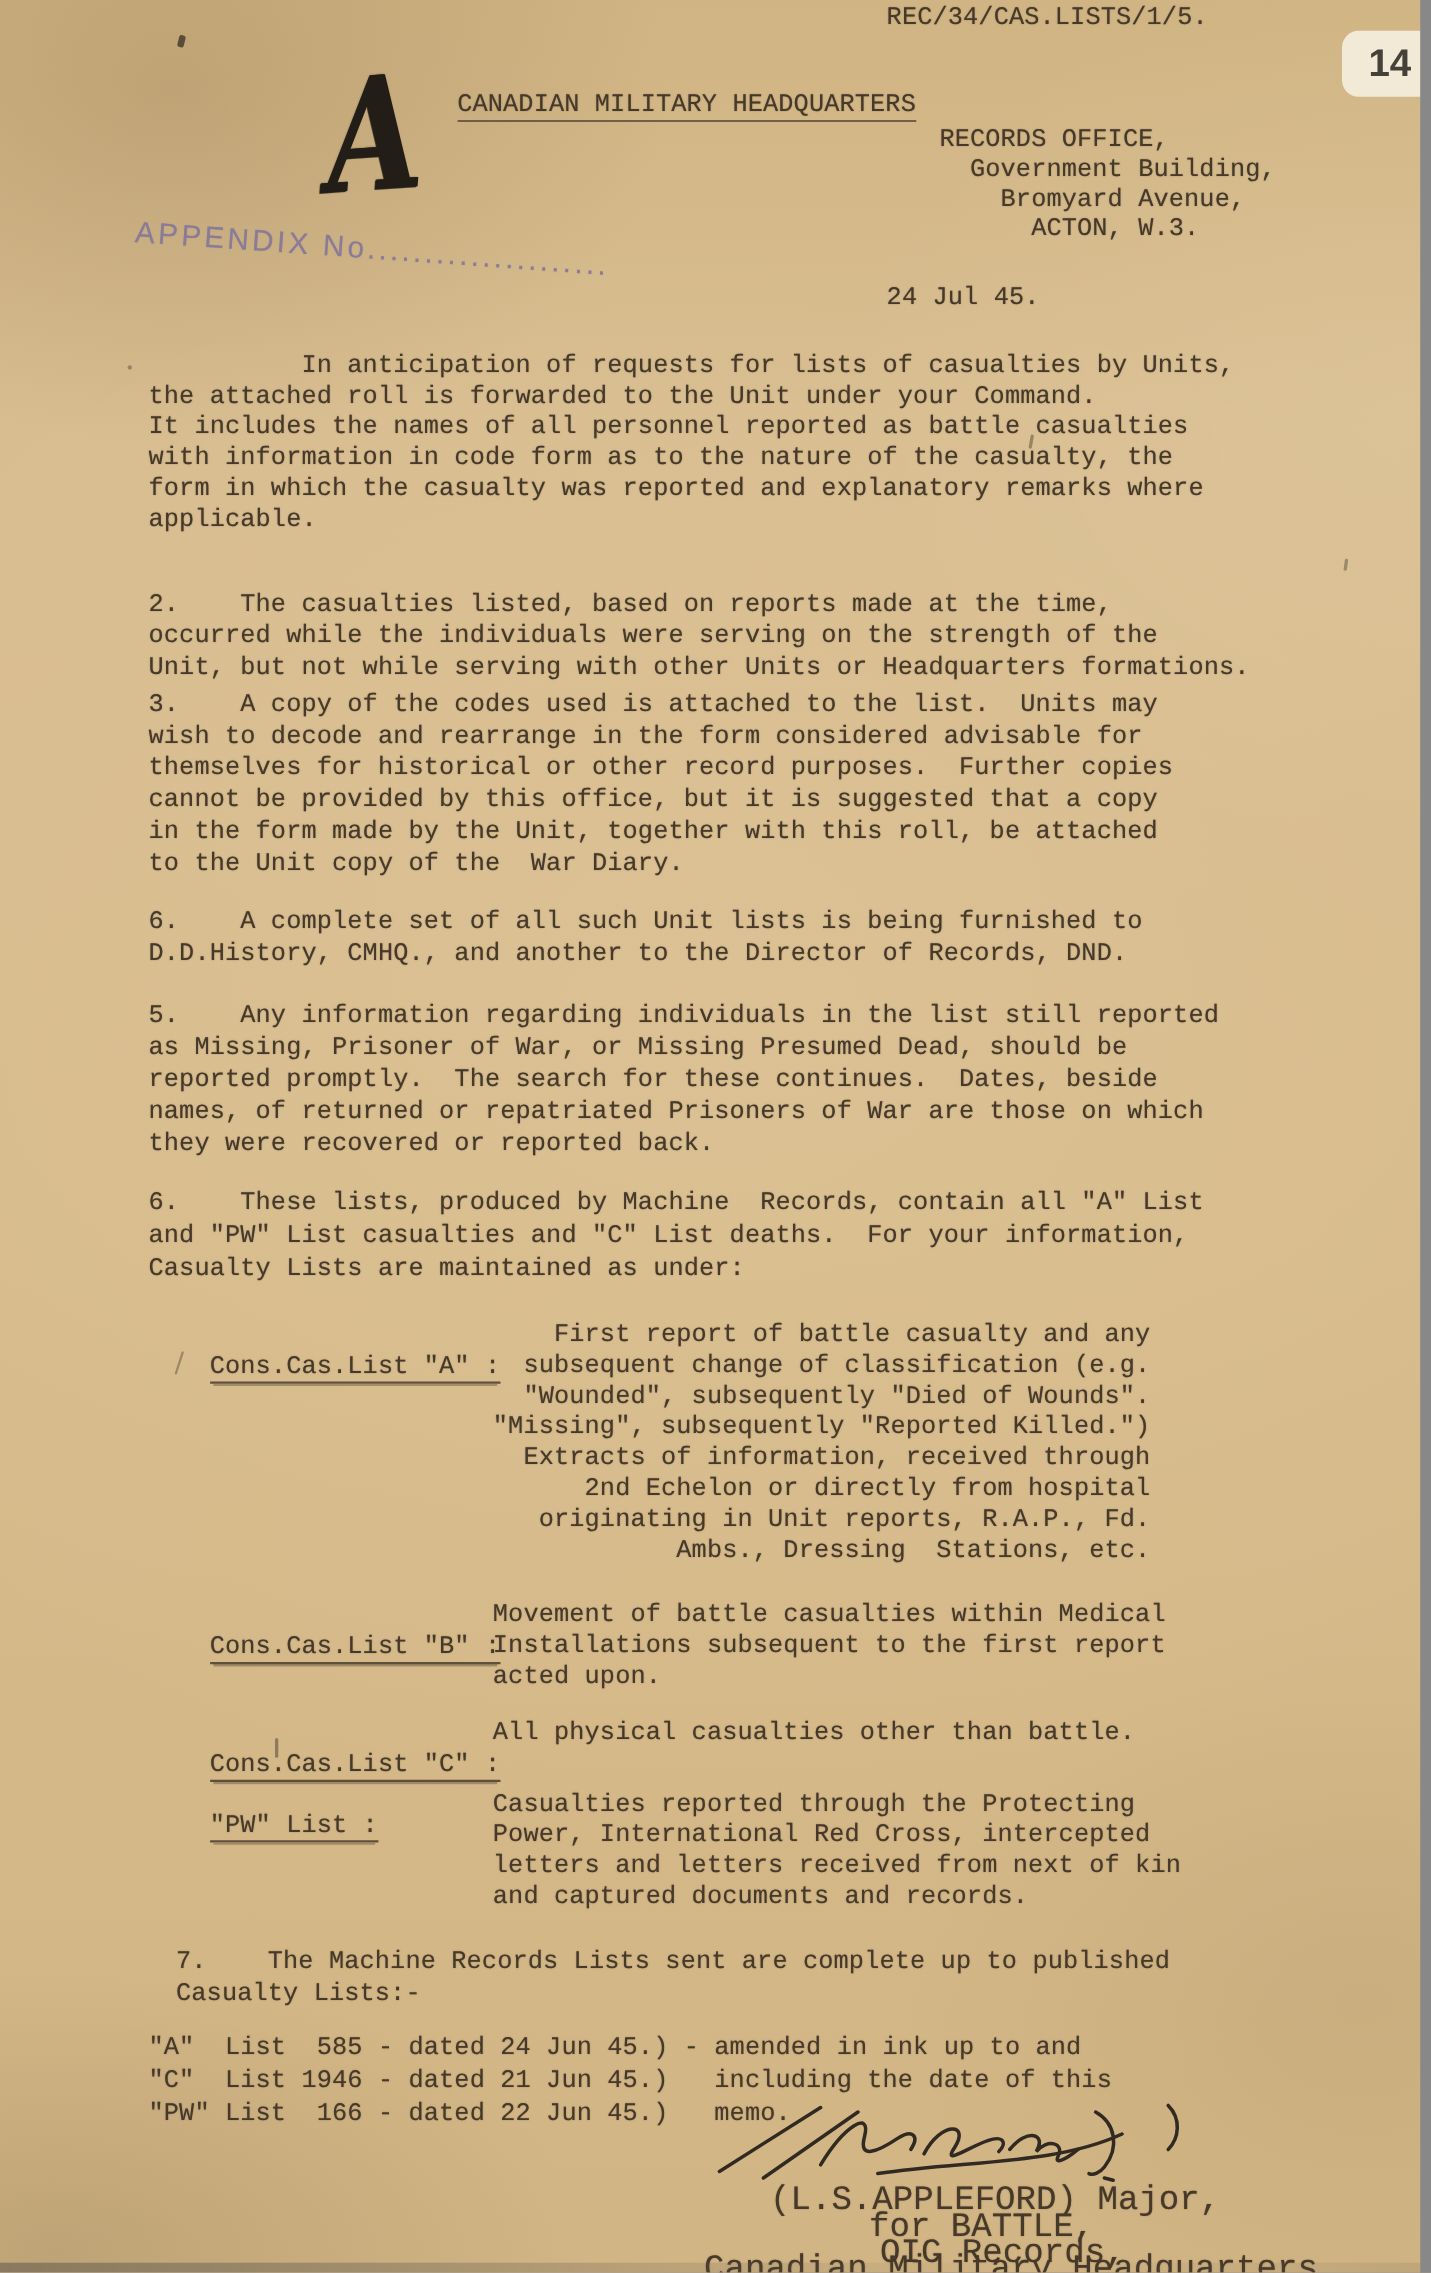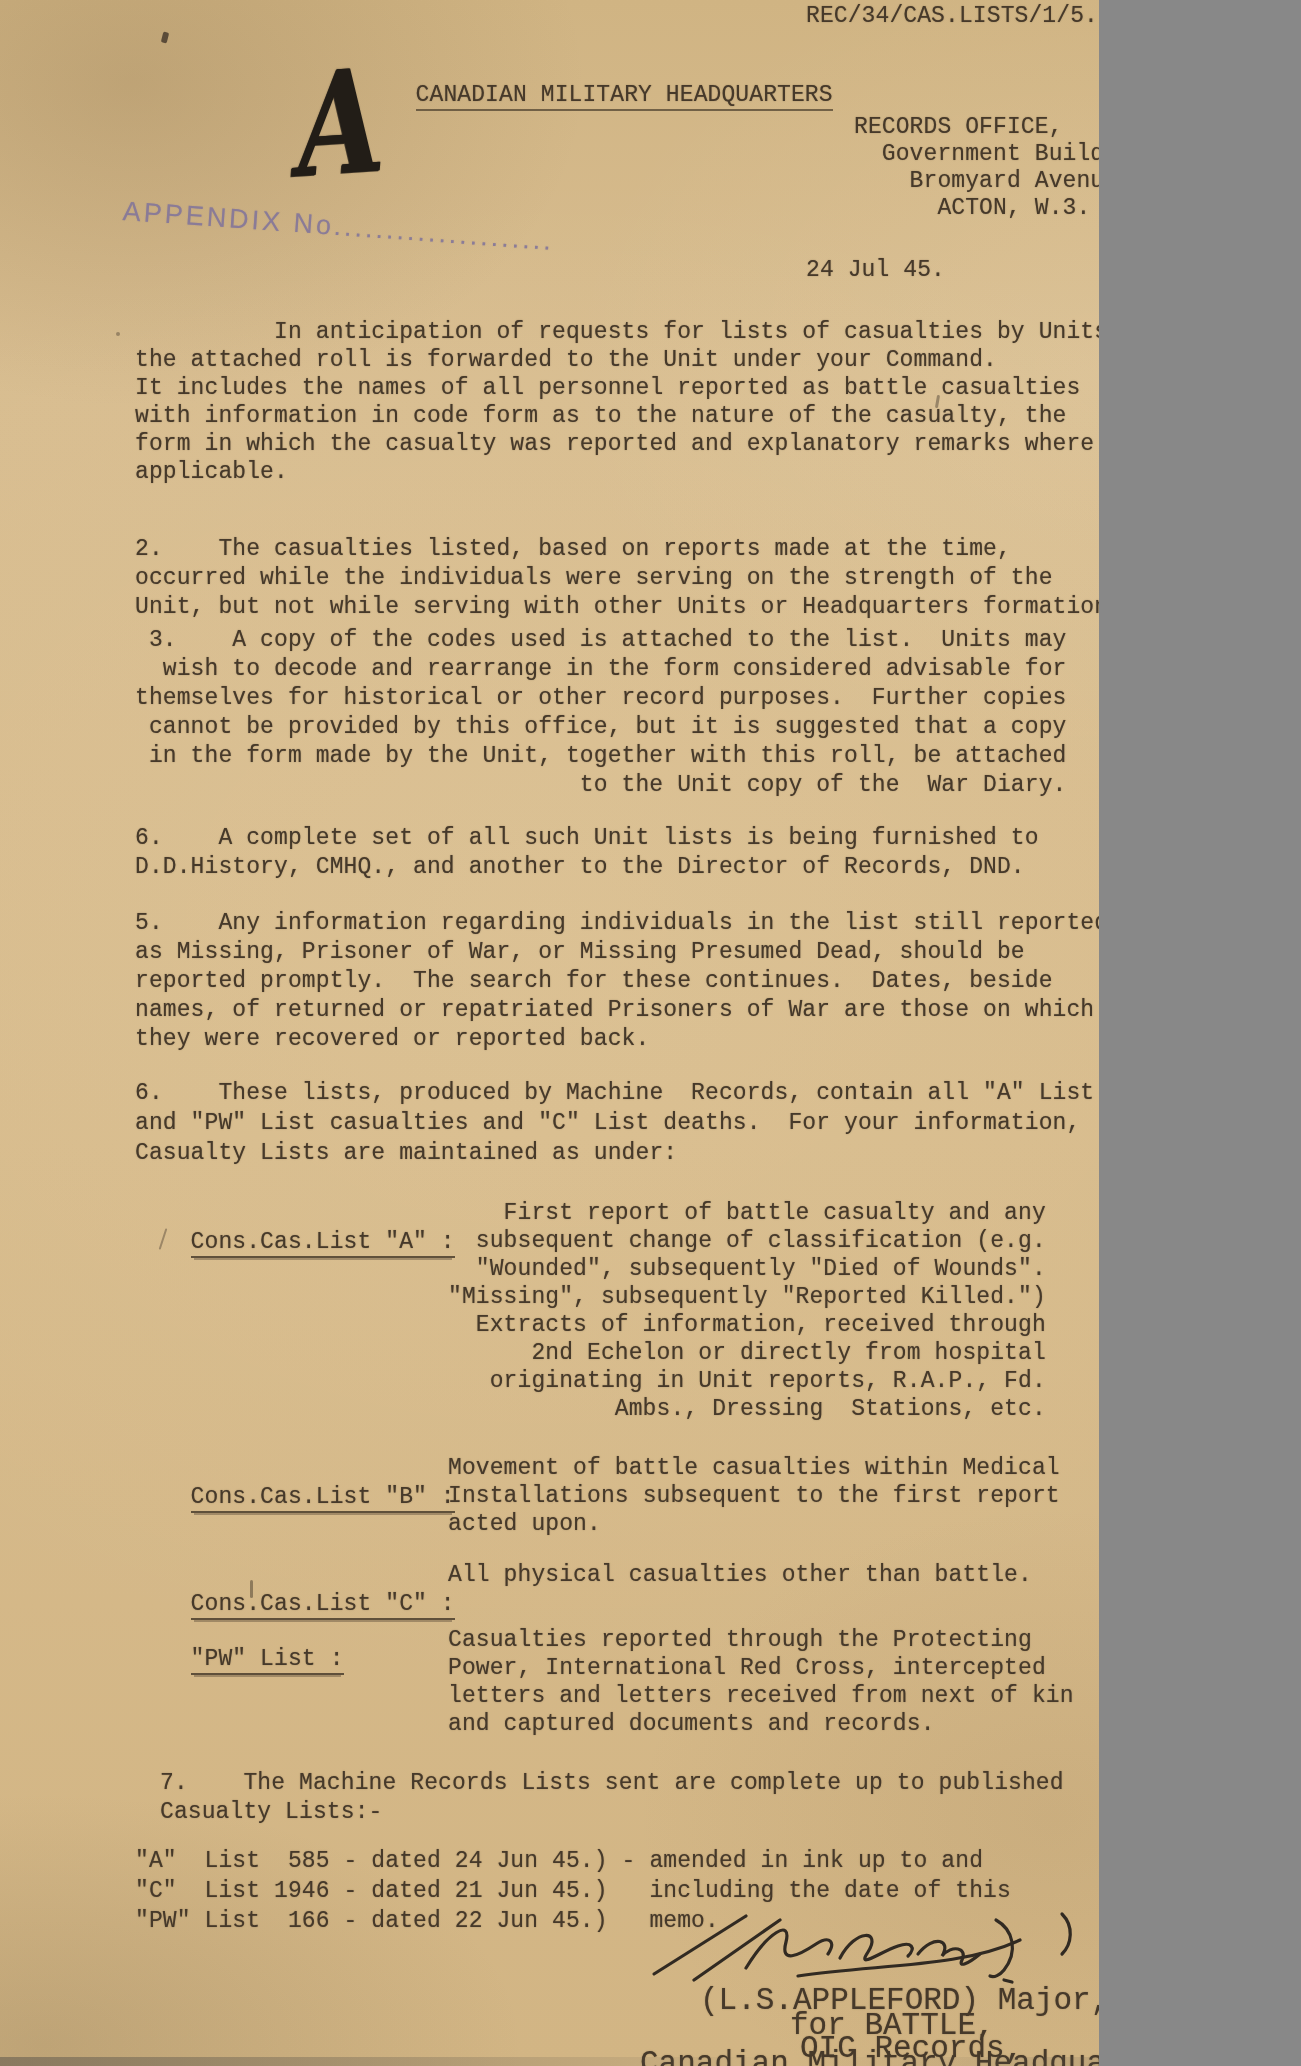--- a/index.html
+++ b/index.html
@@ -1,17 +1,17 @@
 <!DOCTYPE html>
 <html><head>
 <meta charset="utf-8">
 <style>
   html,body{margin:0;padding:0;background:#888;}
   .page{
-    position:relative;width:1099px;height:2066px;overflow:hidden;
+    position:relative;width:1291px;height:2066px;overflow:hidden;
     background-color:#d6ba8b;
     background-image:
       radial-gradient(ellipse 700px 500px at 12% 4%, rgba(122,96,60,.22), transparent 65%),
       radial-gradient(ellipse 900px 700px at 100% 18%, rgba(255,243,214,.10), transparent 60%),
       radial-gradient(ellipse 800px 420px at 4% 99%, rgba(110,92,62,.20), transparent 60%),
       radial-gradient(ellipse 700px 520px at 96% 88%, rgba(136,108,70,.12), transparent 60%),
       radial-gradient(ellipse 1400px 1100px at 50% 45%, rgba(255,240,205,.10), transparent 70%),
       linear-gradient(180deg,#d0b483 0%,#d8bd90 18%,#d7bb8c 55%,#d2b584 100%);
     font-family:"Liberation Mono","DejaVu Sans Mono",monospace;
   }
@@ -76,21 +76,21 @@
 
   <div class="tw lh28" style="left:135px;top:318px;">          In anticipation of requests for lists of casualties by Units,
 the attached roll is forwarded to the Unit under your Command.
 It includes the names of all personnel reported as battle casualties
 with information in code form as to the nature of the casualty, the
 form in which the casualty was reported and explanatory remarks where
 applicable.</div>
   <div class="tw" style="left:135px;top:510px;margin-top:25px;">2.    The casualties listed, based on reports made at the time,
 occurred while the individuals were serving on the strength of the
 Unit, but not while serving with other Units or Headquarters formations.</div>
-  <div class="tw" style="left:135px;top:626px;text-align:right;">3.    A copy of the codes used is attached to the list.  Units may
+  <div class="tw" style="left:135px;top:626px;">3.    A copy of the codes used is attached to the list.  Units may
 wish to decode and rearrange in the form considered advisable for
 themselves for historical or other record purposes.  Further copies
 cannot be provided by this office, but it is suggested that a copy
 in the form made by the Unit, together with this roll, be attached
 to the Unit copy of the  War Diary.</div>
   <div class="tw" style="left:135px;top:824px;">6.    A complete set of all such Unit lists is being furnished to
 D.D.History, CMHQ., and another to the Director of Records, DND.</div>
   <div class="tw" style="left:135px;top:909px;">5.    Any information regarding individuals in the list still reported
 as Missing, Prisoner of War, or Missing Presumed Dead, should be
 reported promptly.  The search for these continues.  Dates, beside

